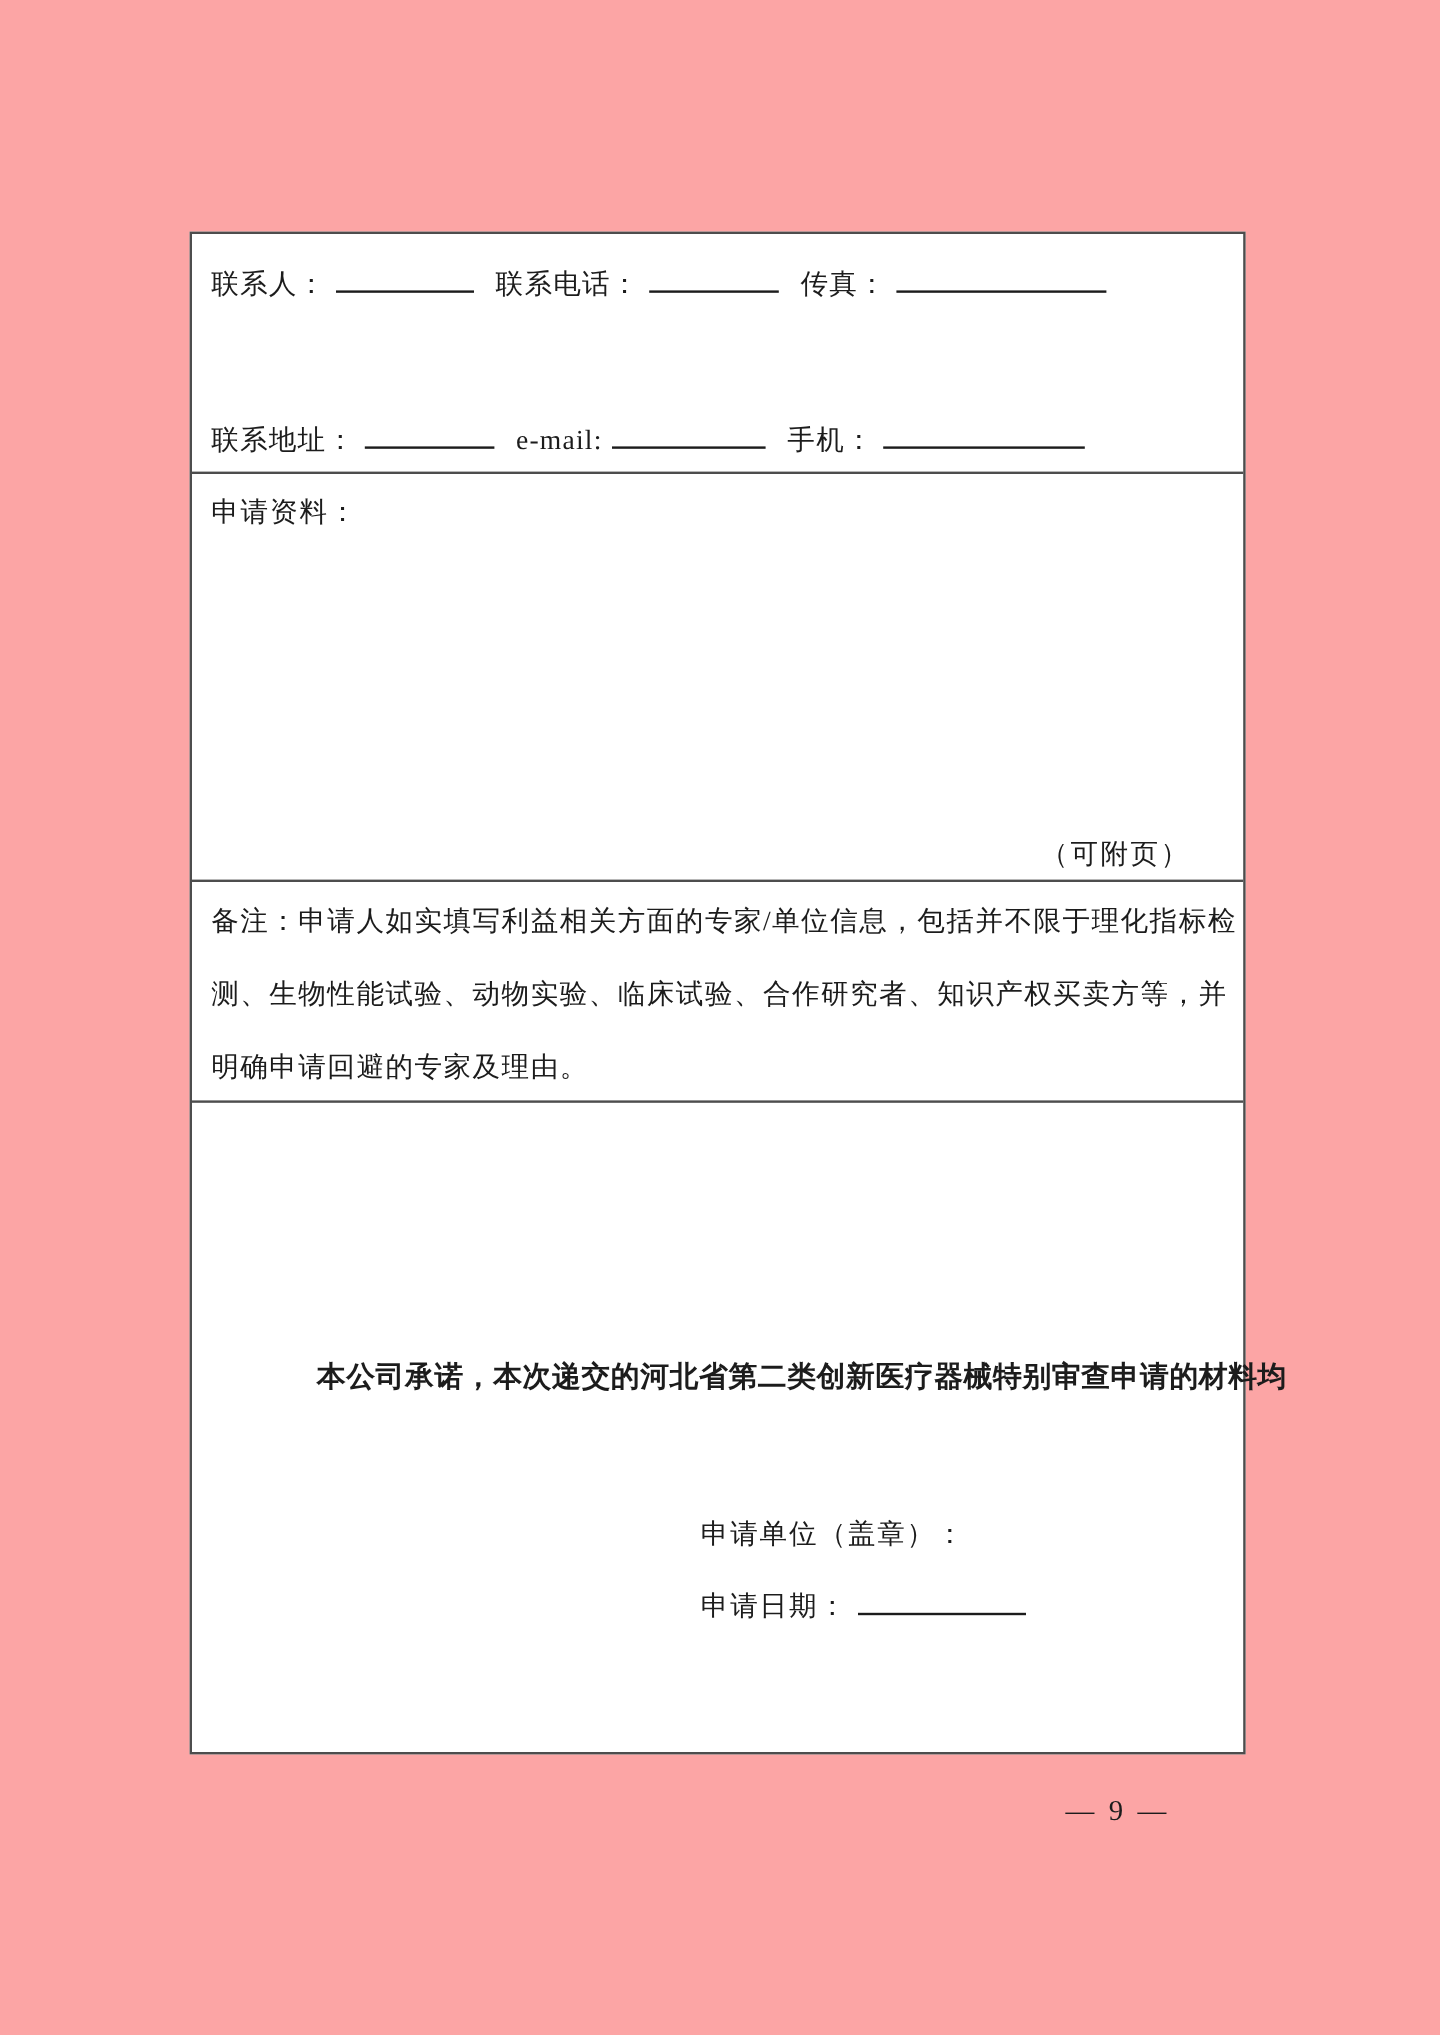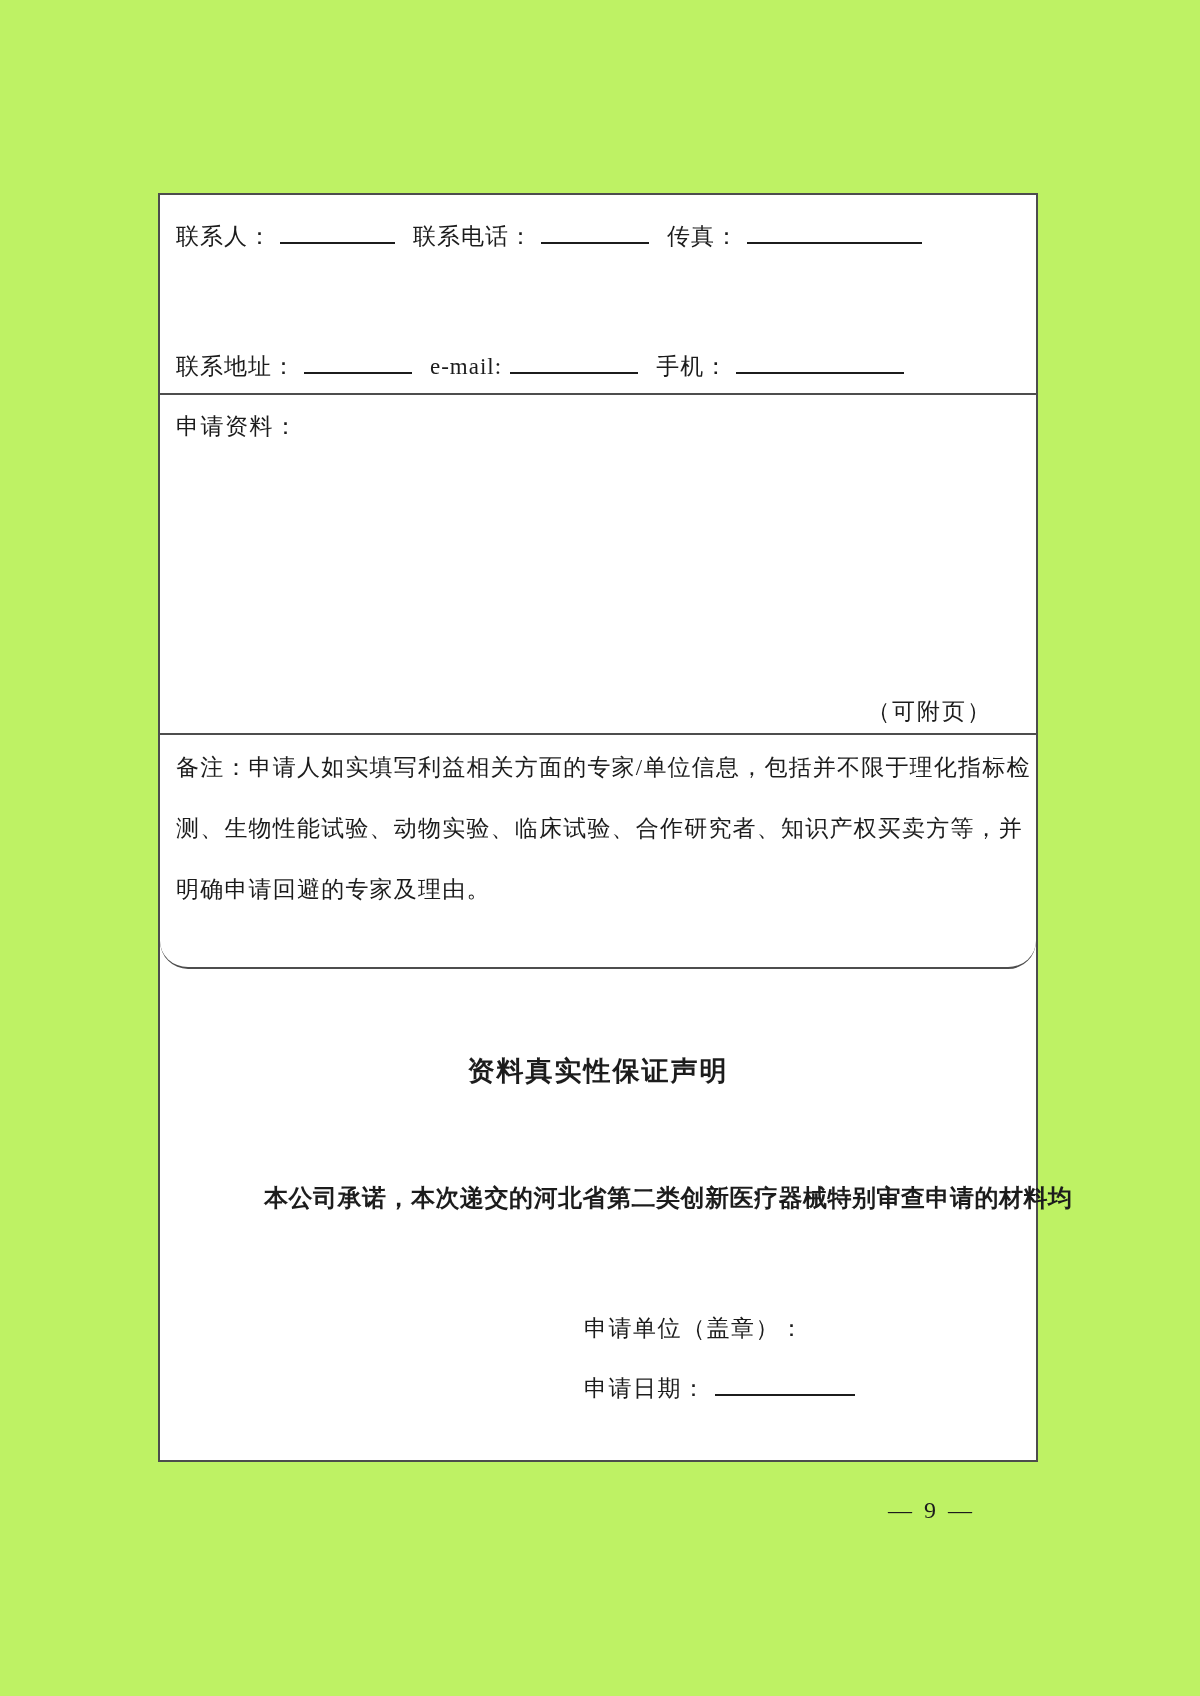--- a/index.html
+++ b/index.html
@@ -1,40 +1,40 @@
 <!DOCTYPE html>
 <html><head>
 <meta charset="utf-8">
 <style>
   * { margin: 0; padding: 0; box-sizing: border-box; }
   html, body { background: #ffffff; }
   .page {
     position: relative;
     width: 1200px;
     height: 1696px;
-    background: #bef264;
+    background: #fca5a5;
     color: #1c1c1c;
     font-family: "Liberation Serif", "DejaVu Serif", serif;
     overflow: hidden;
   }
   .form-table {
     position: absolute;
     left: 158px;
     top: 193px;
     width: 880px;
     height: 1269px;
     border: 2px solid #4d4d4d;
     display: flex;
     flex-direction: column;
     background: #ffffff;
   }
   .row { position: relative; border-bottom: 2px solid #4d4d4d; }
   .row-contact { height: 200px; }
   .row-materials { height: 340px; }
-  .row-remarks { height: 234px; border-radius: 28px; }
+  .row-remarks { height: 184px; }
   .row-declaration { flex: 1; border-bottom: none; }
 
   .contact-line {
     position: absolute;
     left: 16px;
     right: 8px;
     display: flex;
     align-items: baseline;
     font-size: 23px;
     letter-spacing: 1px;
@@ -166,21 +166,20 @@
       <div class="attach-note">（可附页）</div>
     </section>
 
     <section class="row row-remarks">
       <div class="remarks-line">备注：申请人如实填写利益相关方面的专家/单位信息，包括并不限于理化指标检</div>
       <div class="remarks-line">测、生物性能试验、动物实验、临床试验、合作研究者、知识产权买卖方等，并</div>
       <div class="remarks-line">明确申请回避的专家及理由。</div>
     </section>
 
     <section class="row row-declaration">
-      <div class="decl-title">资料真实性保证声明</div>
       <div class="decl-para">
         <div class="decl-line indent">本公司承诺，本次递交的河北省第二类创新医疗器械特别审查申请的材料均</div>
       </div>
       <div class="signature">
         <div class="sig-line">
           <span>申请单位（盖章）：</span>
         </div>
         <div class="sig-line">
           <span>申请日期：</span>
           <span class="blank" style="width:140px"></span>

